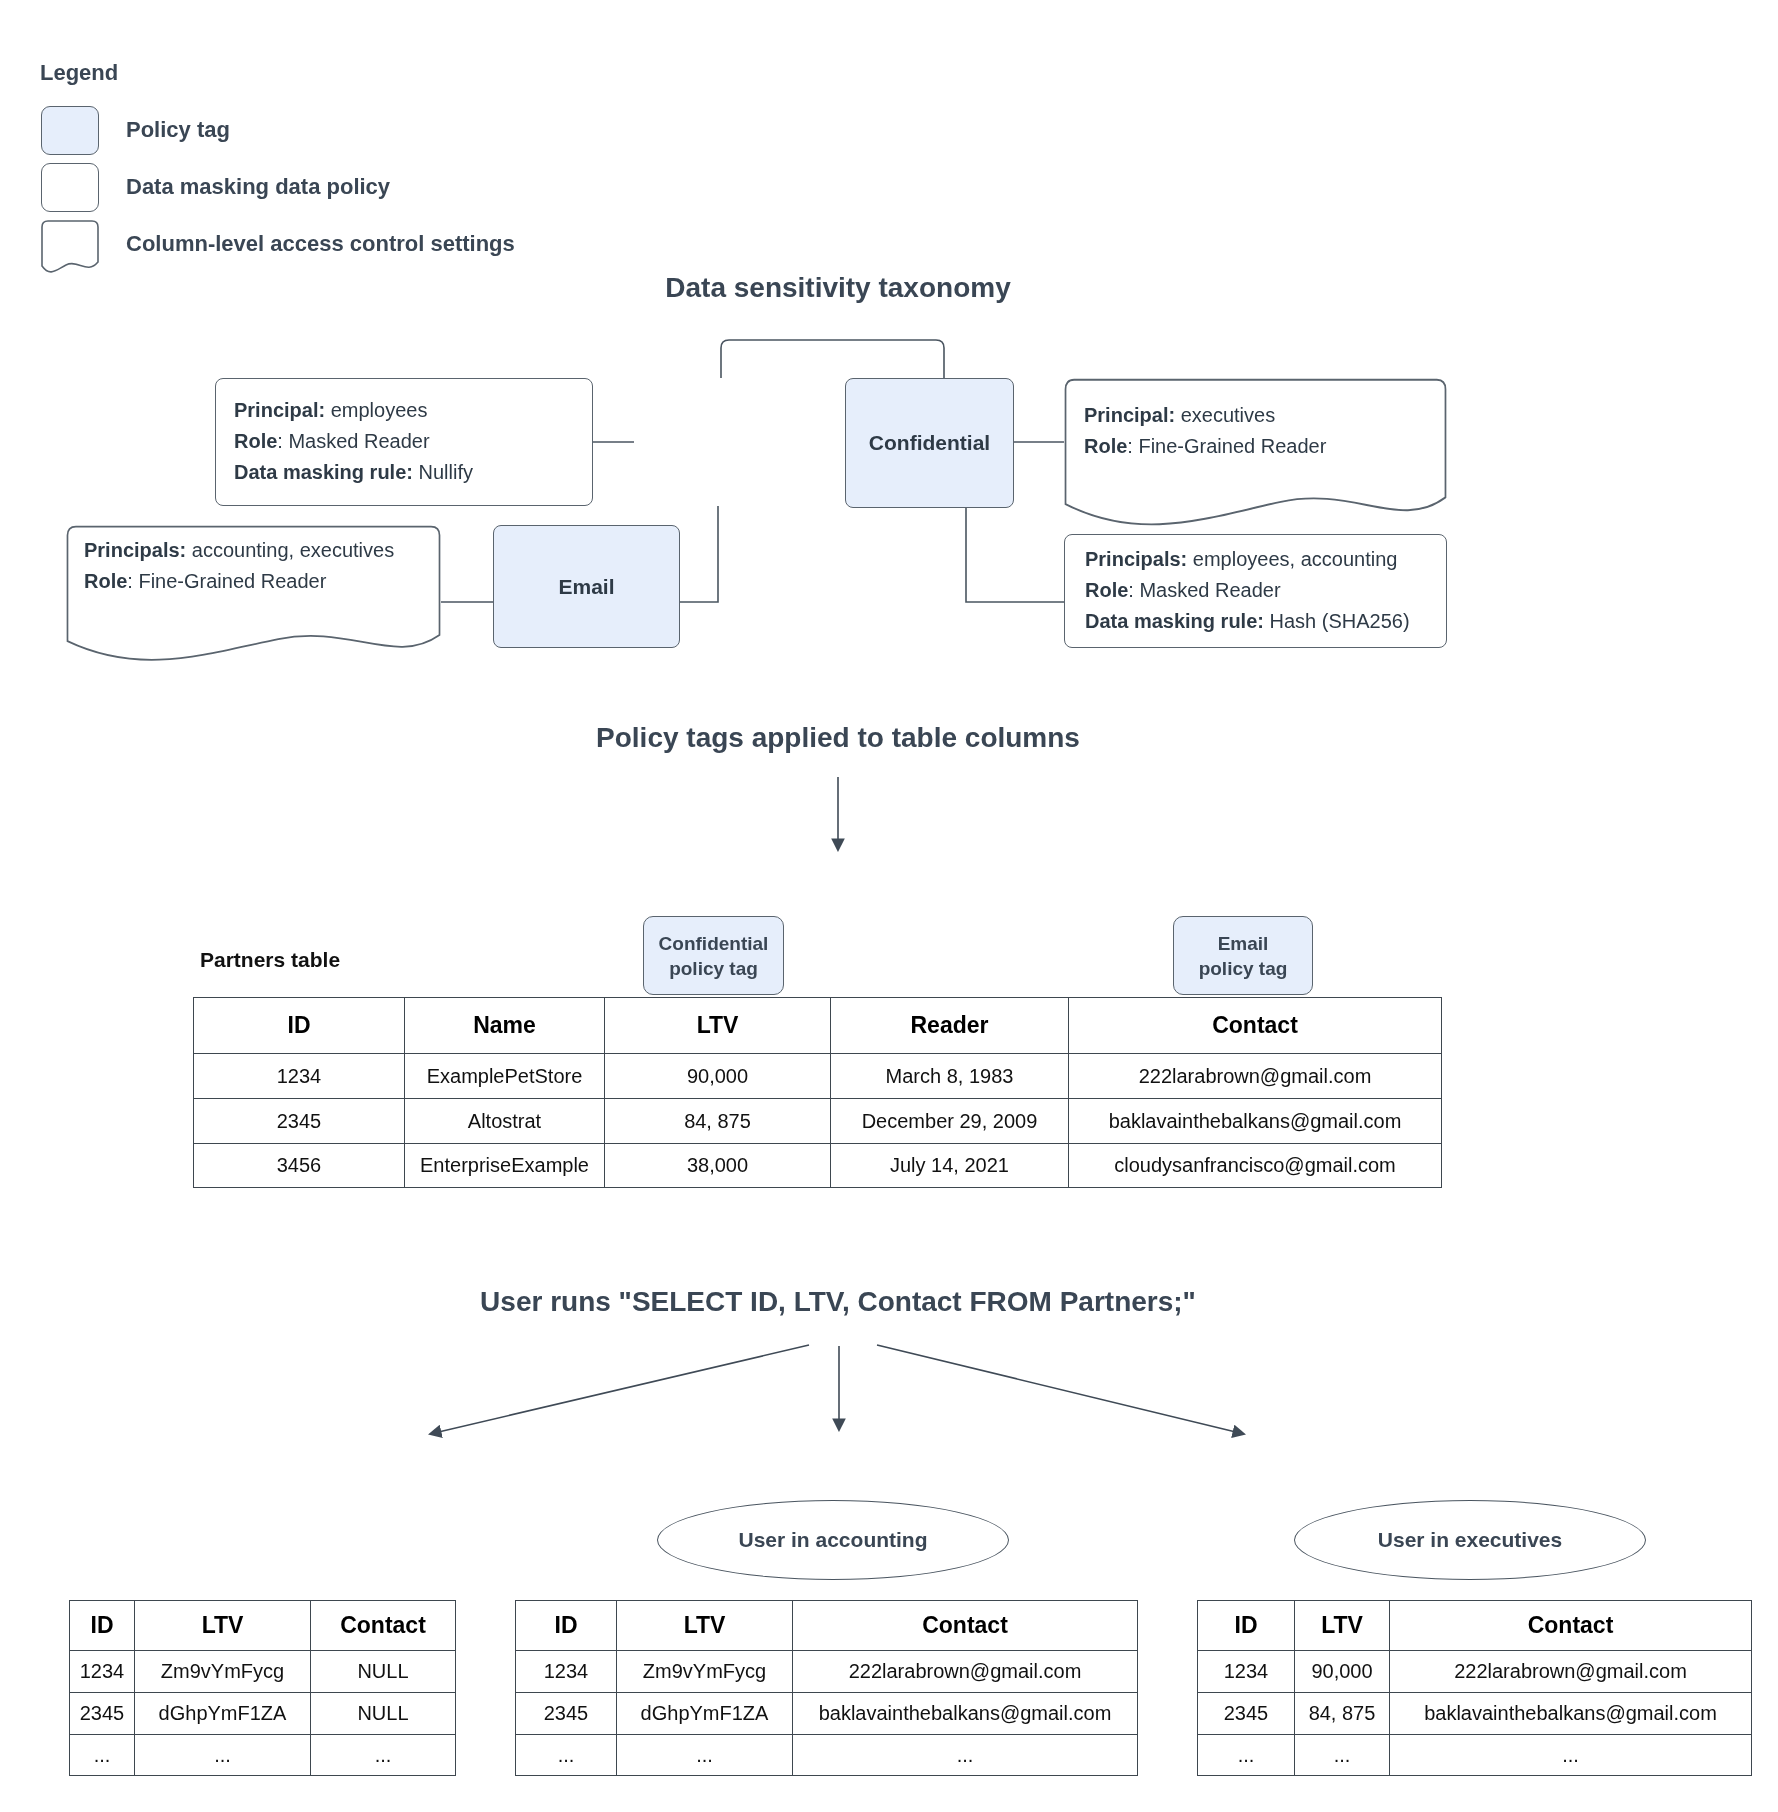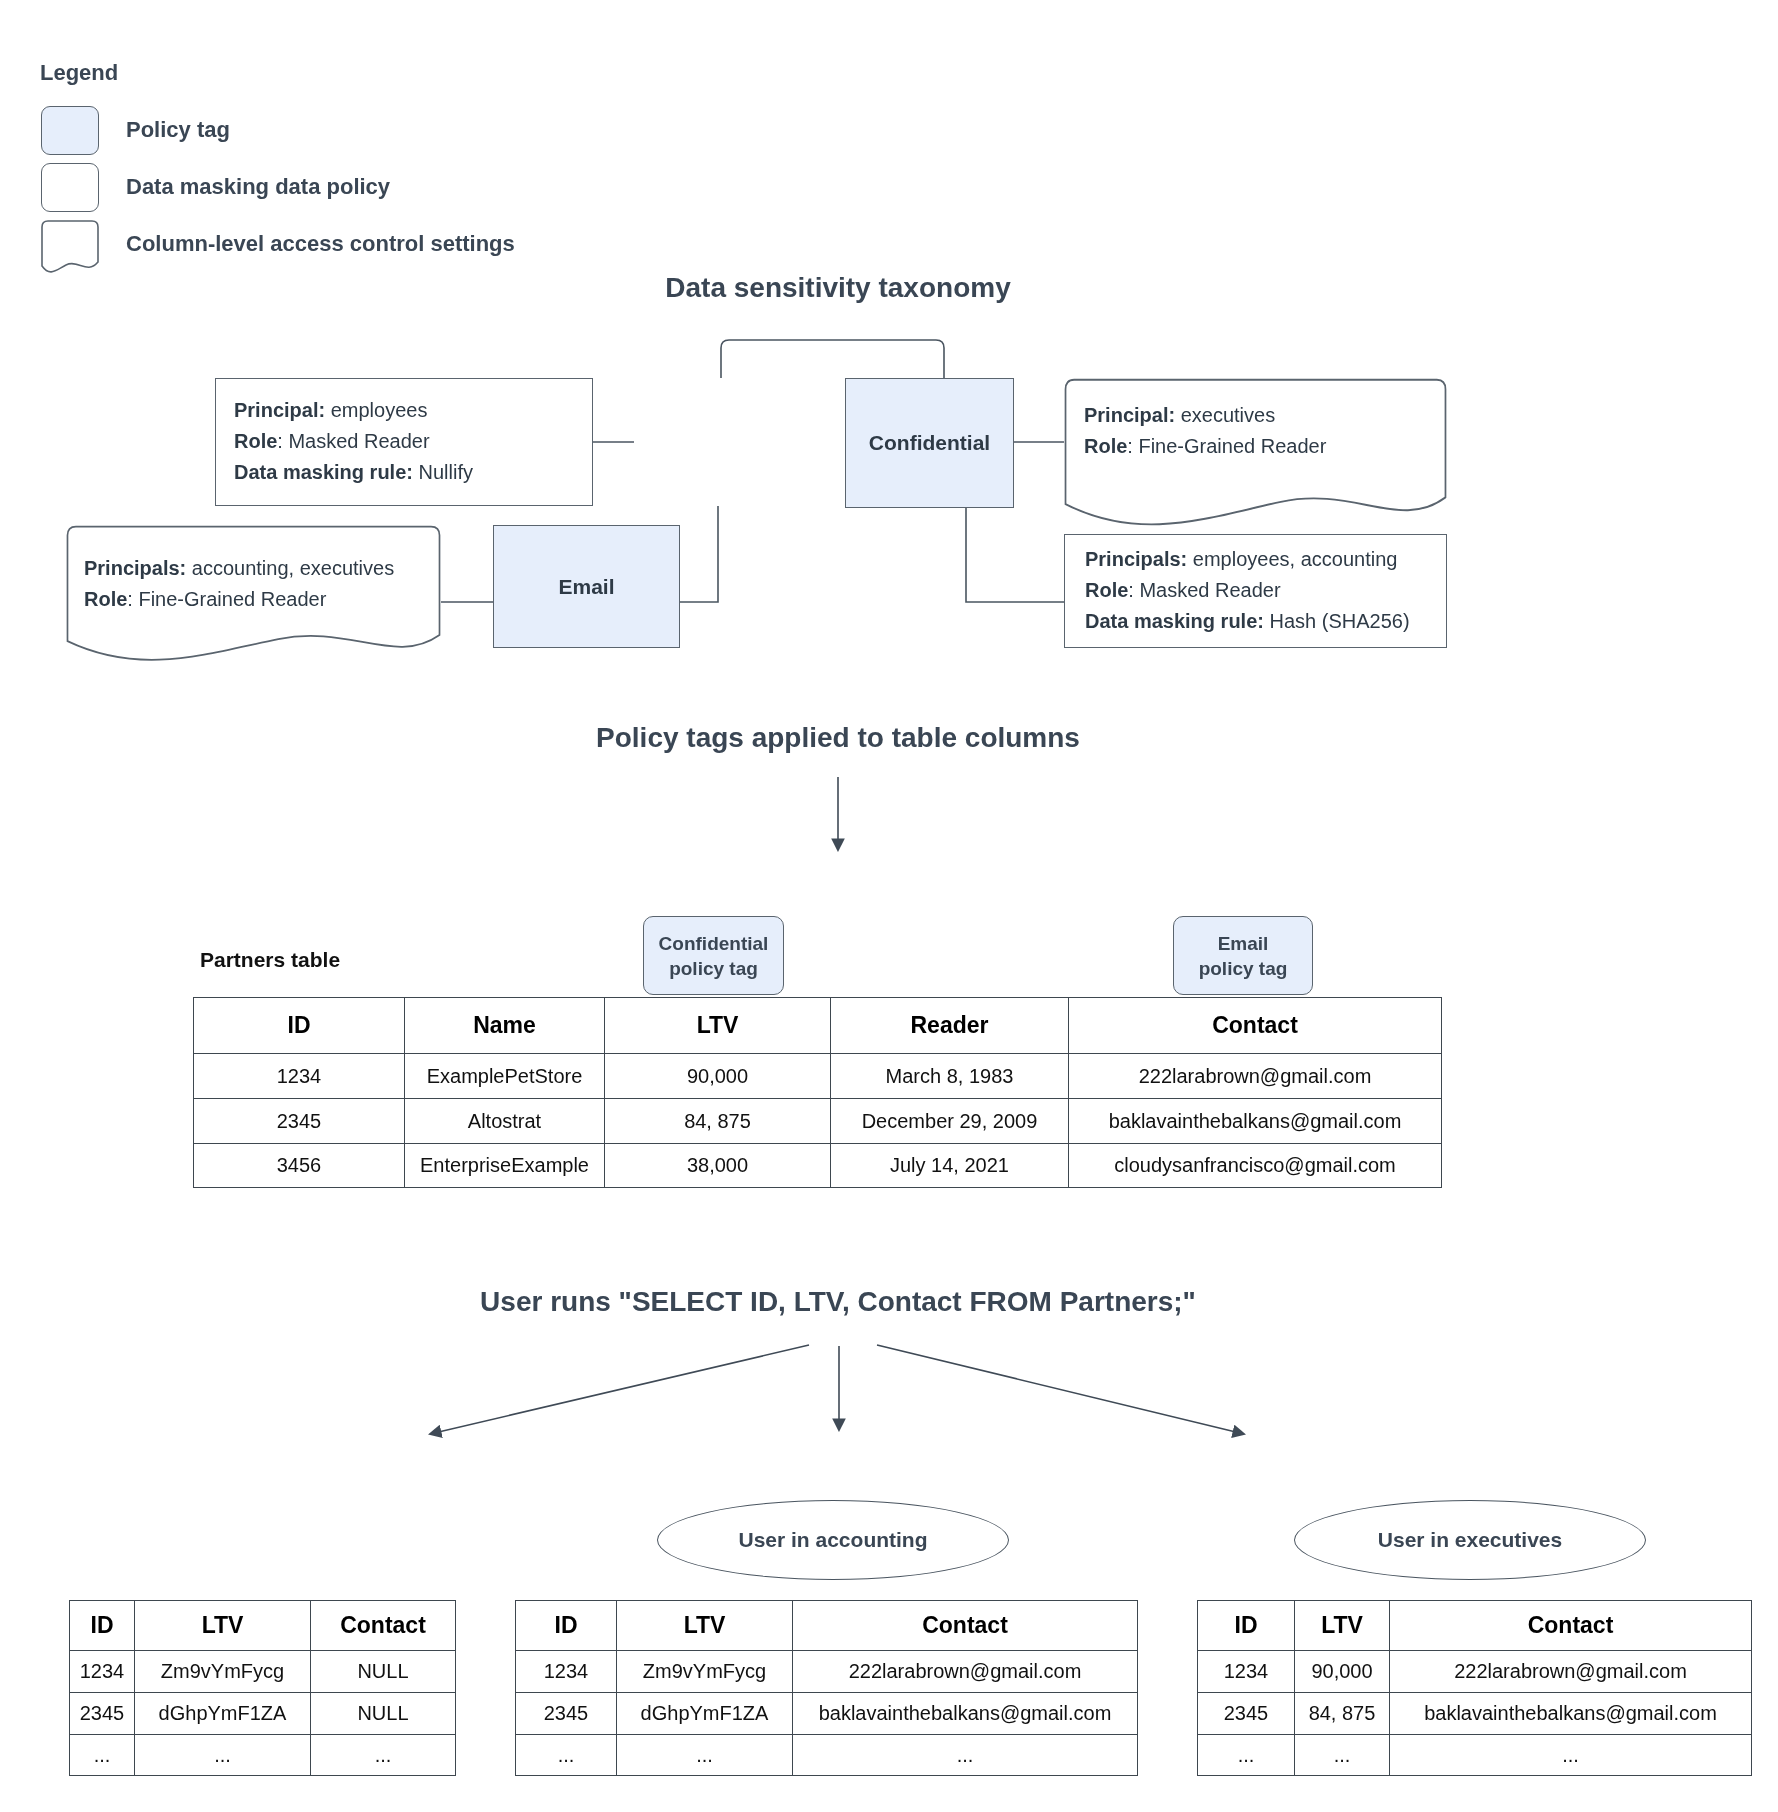--- a/index.html
+++ b/index.html
@@ -1,20 +1,20 @@
 <!DOCTYPE html>
 <html><head>
 <meta charset="utf-8">
 <style>
   html,body{margin:0;padding:0;background:#ffffff;}
   body{font-family:"Liberation Sans","DejaVu Sans",sans-serif;}
   #canvas{position:relative;width:1778px;height:1812px;background:#ffffff;overflow:hidden;}
   .abs{position:absolute;}
   .title{position:absolute;font-size:28px;font-weight:bold;color:#3a4654;text-align:center;white-space:nowrap;}
-  .node{position:absolute;border:1.6px solid #5a646e;border-radius:0;box-sizing:border-box;background:#ffffff;}
+  .node{position:absolute;border:1.6px solid #5a646e;border-radius:8px;box-sizing:border-box;background:#ffffff;}
   .blue{background:#e6eefb;}
   .node-text{font-size:20px;color:#2e3a46;line-height:31px;}
   .node-text b{color:#2e3a46;}
   .center-label{display:flex;align-items:center;justify-content:center;font-weight:bold;font-size:21px;color:#2e3a46;}
   .wavy{position:absolute;}
   .wavy svg{position:absolute;left:0;top:0;width:100%;height:100%;}
   .wavy .wtxt{position:relative;}
   .tagbox{position:absolute;background:#e6eefb;border:1.6px solid #5a646e;border-radius:10px;box-sizing:border-box;
           display:flex;flex-direction:column;align-items:center;justify-content:center;
           font-weight:bold;font-size:19px;color:#3a4654;line-height:25px;text-align:center;}
@@ -99,21 +99,21 @@
     <div class="wtxt node-text" style="padding:22px 0 0 20px;">
       <div><b>Principal:</b><span> executives</span></div>
       <div><b>Role</b><span>: Fine-Grained Reader</span></div>
     </div>
   </div>
 
   <div class="wavy" style="left:66px;top:525px;width:375px;height:140px;">
     <svg viewBox="0 0 378 135" preserveAspectRatio="none">
       <path d="M10 1.5 H368 Q376.5 1.5 376.5 10 V106 C332 136 286 96 214 110 C142 124 76 146 1.5 112 V10 Q1.5 1.5 10 1.5 Z" fill="#ffffff" stroke="#5a646e" stroke-width="1.7"></path>
     </svg>
-    <div class="wtxt node-text" style="padding:28px 0 0 18px;">
+    <div class="wtxt node-text" style="padding:10px 0 0 18px;">
       <div><b>Principals:</b><span> accounting, executives</span></div>
       <div><b>Role</b><span>: Fine-Grained Reader</span></div>
     </div>
   </div>
 
   <div class="node blue center-label" style="left:493px;top:525px;width:187px;height:123px;">
     <span>Email</span>
   </div>
 
   <div class="node" style="left:1064px;top:534px;width:383px;height:114px;">

